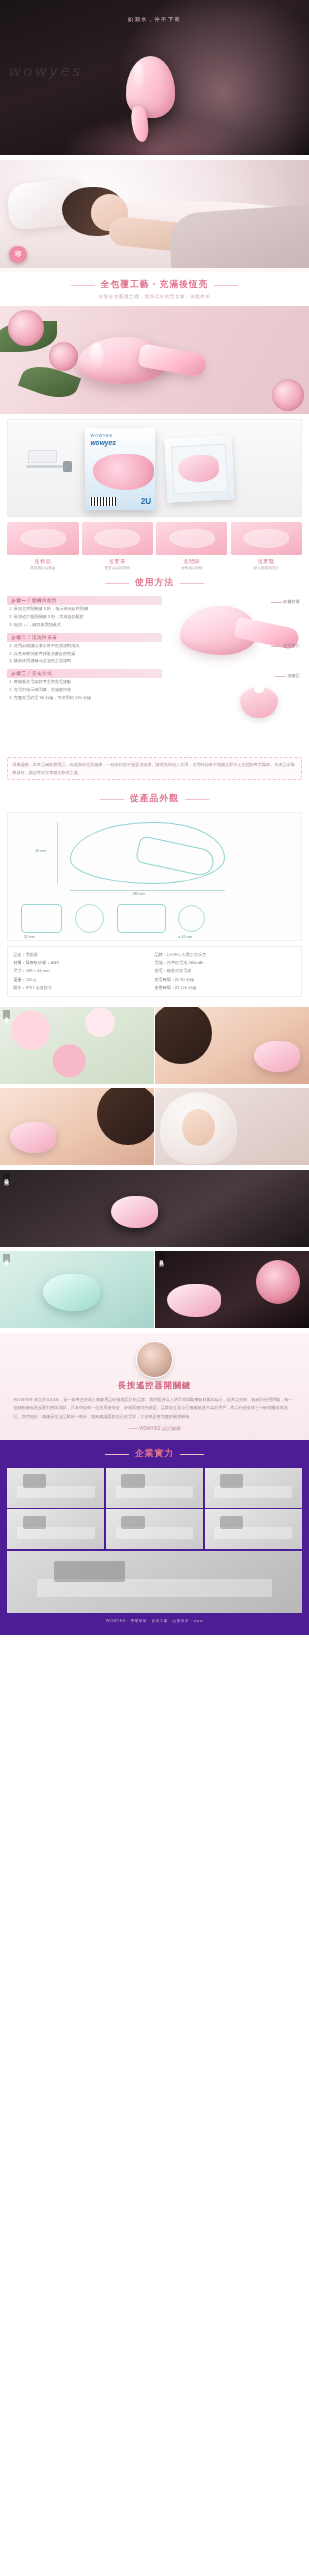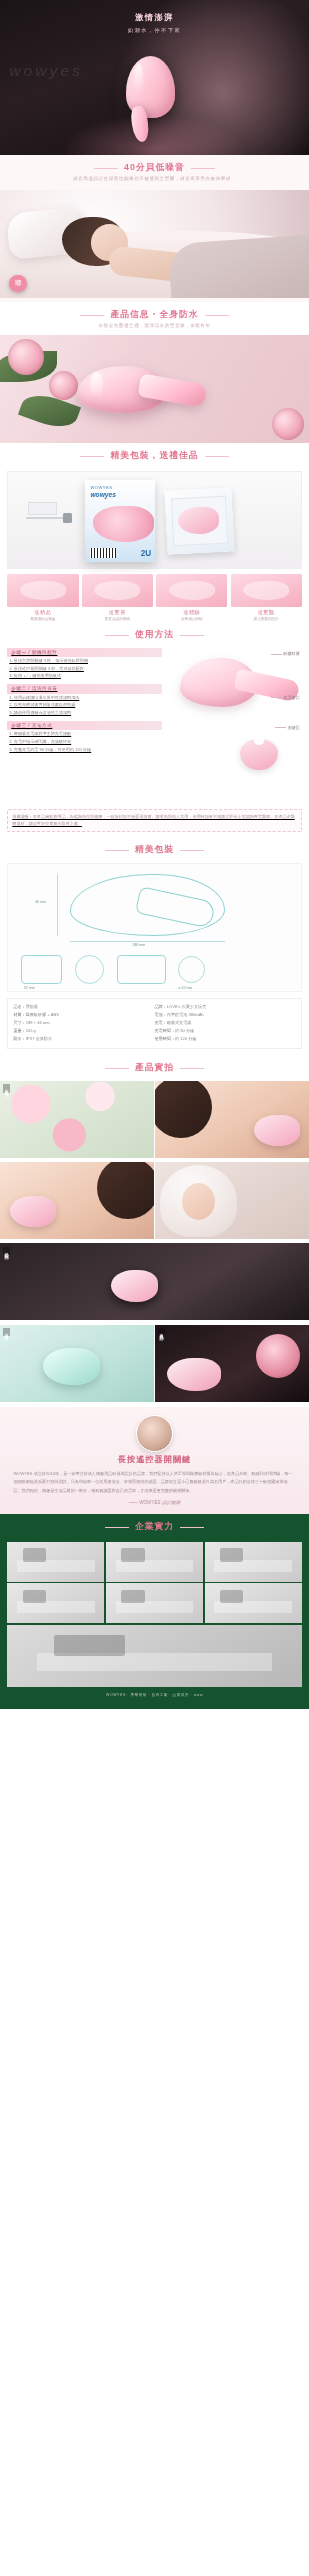--- a/index.html
+++ b/index.html
@@ -212,21 +212,21 @@
   .icons4 .ph::after {
     content: ""; position: absolute; left: 18%; top: 22%; width: 64%; height: 56%;
     background: rgba(255,255,255,.45); border-radius: 48% 42% 46% 54%;
   }
   .icons4 .lb {
     margin-top: 2.6px; font-size: 5.2px; color: #d9798f; letter-spacing: 0.5px;
   }
   .icons4 .lb2 { font-size: 3.6px; color: #b9a0a6; margin-top: 1px; }
 
   
-  .sec5 { background: #fff; padding-bottom: 5.2px; text-decoration: underline; }
+  .sec5 { background: #fff; padding-bottom: 5.2px; }
   .usewrap { margin: 4.1px 7.2px 0; position: relative; min-height: 155px; }
   .usewrap .bigprod {
     position: absolute; right: 0; top: 5.2px; width: 129px; height: 77px;
   }
   .usewrap .bigprod .b1 {
     position: absolute; left: 7.2px; top: 5.2px; width: 77px; height: 49px;
     background: linear-gradient(160deg, #fff6f9 0%, #ffd1de 50%, #f3a8bd 100%);
     border-radius: 52% 44% 46% 54% / 62% 58% 42% 38%;
     box-shadow: 0 4.1px 8.2px rgba(160,110,125,.25), inset -4.1px -5.2px 9.3px rgba(210,130,155,.35);
   }
@@ -383,21 +383,21 @@
     border: 1.5px solid #fff; box-shadow: 0 2.1px 5.2px rgba(0,0,0,.15);
   }
   .sec8 .bn { font-size: 8.2px; color: #d1617c; font-weight: bold; margin-top: 5.2px; letter-spacing: 0.5px; }
   .sec8 .bn2 { font-size: 8.2px; color: #d1617c; font-weight: bold; margin-top: 2.1px; letter-spacing: 1px; }
   .sec8 .para {
     margin: 5.2px 13.4px 0; font-size: 4.1px; color: #9c8a8f; line-height: 2; text-align: left;
   }
   .sec8 .sign { margin-top: 5.2px; font-size: 4.6px; color: #bb8c99; font-style: italic; }
 
   
-  .sec9 { background: #14532d; padding-bottom: 8.2px; }
+  .sec9 { background: #4c1d95; padding-bottom: 8.2px; }
   .facgrid { display: grid; grid-template-columns: 1fr 1fr 1fr; gap: 1.5px; margin: 5.2px 7.2px 0; }
   .fac {
     height: 40px; background: linear-gradient(150deg, #e8e8e8, #c9c9c9);
     position: relative; overflow: hidden;
   }
   .fac.wide { grid-column: span 3; height: 62px;
     background: linear-gradient(150deg, #dcdcdc, #b7b7b7); }
   .fac::before {
     content: ""; position: absolute; left: 10%; top: 45%; right: 10%; height: 30%;
     background: rgba(255,255,255,.35);
@@ -411,71 +411,63 @@
     letter-spacing: 0.5px; padding-bottom: 4.1px;
   }
 </style>
 </head>
 <body>
 
 <div class="page">
 
   <section class="hero1">
     <div class="txt">
-      <div class="t1">激情澎湃</div>
       <div class="t2">如潮水，停不下來</div>
     </div>
     <div class="wm">wowyes</div>
     <div class="prodA">
       <div class="bodyp"></div>
         <div class="tail"></div>
         <div class="glare"></div>
     </div>
     <div class="glow"></div>
   </section>
 
   <section class="sec2">
-    <div class="sec-head">
-      <div class="title">40分貝低噪音</div>
-      <div class="sub">靜音馬達設計在深夜也能像在不被發現之聲響，靜音來享受在最優寧靜。</div>
-    </div>
     <div class="bed">
       <div class="sheet"></div>
       <div class="pillow"></div>
       <div class="hair"></div>
       <div class="face"></div>
       <div class="arm"></div>
       <div class="blanket"></div>
       <div class="badge">嘟</div>
     </div>
   </section>
 
   <section class="sec3">
     <div class="sec-head">
-      <div class="title">產品信息・全身防水</div>
+      <div class="title">全包覆工藝・充滿後恆亮</div>
       <div class="sub">水智全包覆體之體，潔淨清水的聲音漱，優雅有年</div>
     </div>
     <div class="wrapimg">
       <div class="leaf" style="left:-5.2px;top:15.5px;width:62px;height:31px;"></div>
       <div class="leaf" style="left:20.6px;top:62px;width:57px;height:28px;transform:rotate(20deg);"></div>
       <div class="rose" style="left:8.2px;top:4.1px;width:36px;height:36px;"></div>
       <div class="rose" style="left:49px;top:36px;width:29px;height:29px;"></div>
       <div class="rose" style="right:5.2px;bottom:3.1px;width:32px;height:32px;"></div>
       <div class="prodB">
         <div class="mainb"></div>
           <div class="hookb"></div>
           <div class="hi"></div>
       </div>
     </div>
   </section>
 
   <section class="sec4">
-    <div class="sec-head">
-      <div class="title">精美包裝，送禮佳品</div>
-    </div>
     <div class="boxrow">
       <div class="giftbox">
         <div class="bb">WOWYES</div>
         <div class="logo">wowyes</div>
         <div class="pic"></div>
         <div class="code"></div>
         <div class="no">2U</div>
       </div>
       <div class="opened">
         <div class="inner"></div>
@@ -556,21 +548,21 @@
           <div class="stepline">3. 完整充電約需 90 分鐘，可使用約 120 分鐘</div>
         </div>
       </div>
     </div>
 
     <div class="note">溫馨提醒：本產品屬私密用品，為維護衛生與健康，一經拆封恕不接受退換貨。請避免與他人共用，使用時如有不適請立即停止並諮詢專業醫師。本產品非醫療器材，請放置於兒童無法取得之處。</div>
   </section>
 
   <section class="sec6">
     <div class="sec-head">
-      <div class="title">精美包裝</div>
+      <div class="title">從產品外觀</div>
     </div>
 
     <div class="bp">
       <div class="outline"></div>
       <div class="outline2"></div>
       <div class="dimline" style="left:62px;top:77px;width:155px;height:0.5px;"></div>
       <div class="dim" style="left:124px;top:79px;">188 mm</div>
       <div class="dimline" style="left:49px;top:9.3px;width:0.5px;height:62px;"></div>
       <div class="dim" style="left:27px;top:36px;">46 mm</div>
       <div class="face" style="left:12.4px;top:91px;width:41px;height:29px;"></div>
@@ -593,23 +585,20 @@
         <div><b>品牌：</b><span>LOVE's 久愛少女玩意</span></div>
         <div><b>電池：</b><span>內置鋰電池 380mAh</span></div>
         <div><b>充電：</b><span>磁吸式充電線</span></div>
         <div><b>充電時間：</b><span>約 90 分鐘</span></div>
         <div><b>使用時間：</b><span>約 120 分鐘</span></div>
       </div>
     </div>
   </section>
 
   <section class="sec7">
-    <div class="sec-head">
-      <div class="title">產品實拍</div>
-    </div>
 
     <div class="photorow">
       <div class="ph-base p-flower">
         <div class="vtag">花漾浪漫</div>
       </div>
       <div class="ph-base p-skin">
         <div class="hairdk"></div>
           <div class="prod"></div>
       </div>
     </div>

